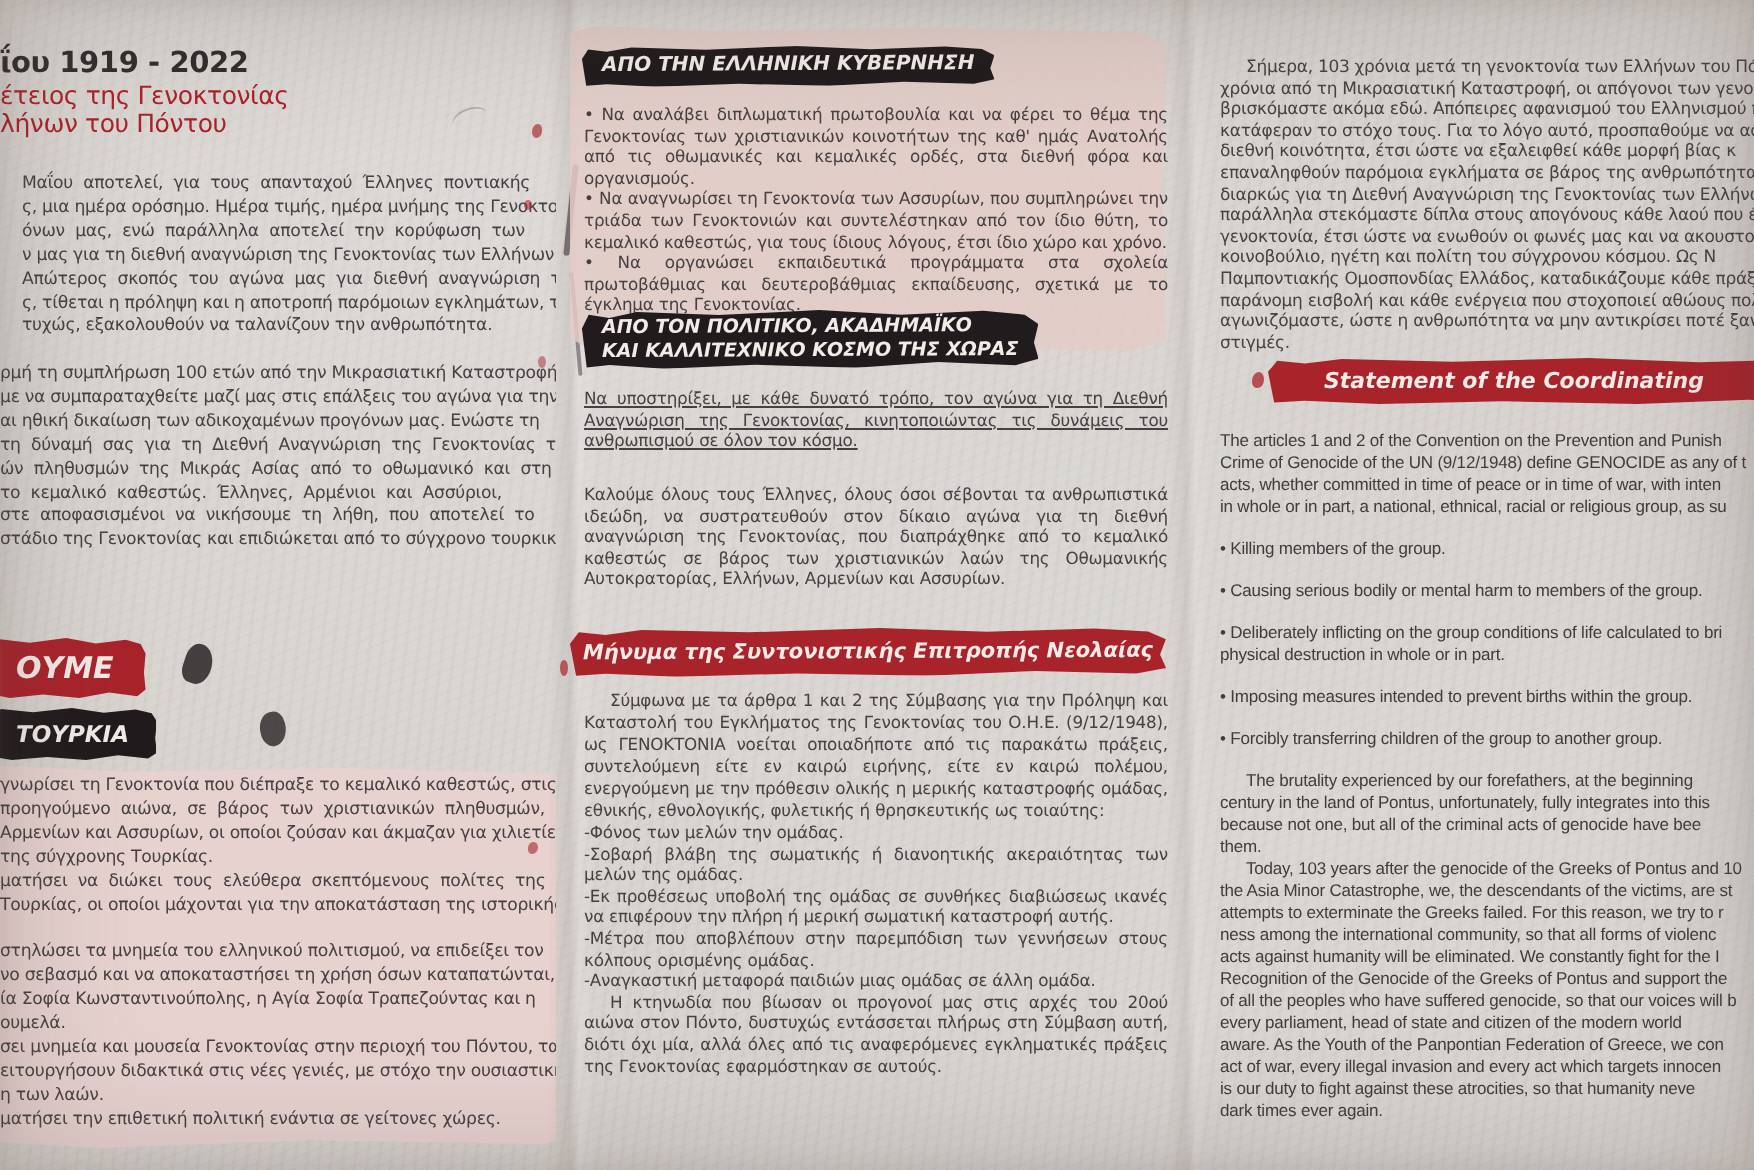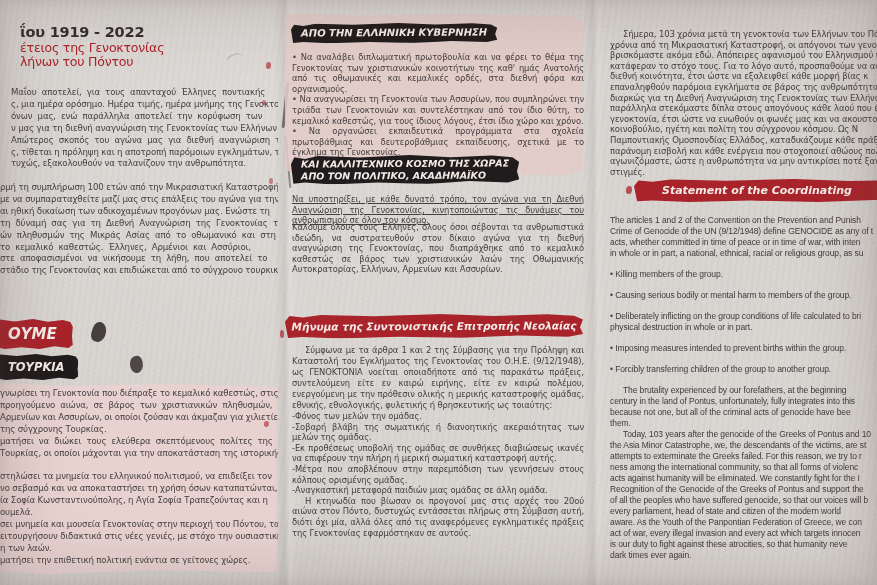--- a/index.html
+++ b/index.html
@@ -58,21 +58,21 @@
 </style>
 </head>
 <body>
 
 <div class="texture"></div>
 
 <div class="col" id="left-col">
 
   <div class="ab pink jag-block" style="left:-10px;top:383px;width:300px;height:191px;"></div>
 
-  <div class="ab" style="left:0;top:24px;margin-left:20px;">
+  <div class="ab" style="left:0;top:24px;">
     <div class="title1 pre">ΐου 1919 - 2022</div>
     <div class="title-red pre">έτειος της Γενοκτονίας</div>
     <div class="title-red pre">λήνων του Πόντου</div>
   </div>
 
   <div class="ab body-text pre" style="left:0;top:87px;margin-left:11px;">Μαΐου  αποτελεί,  για  τους  απανταχού  Έλληνες  ποντιακής
 ς, μια ημέρα ορόσημο. Ημέρα τιμής, ημέρα μνήμης της Γενοκτονίας
 όνων  μας,  ενώ  παράλληλα  αποτελεί  την  κορύφωση  των
 ν μας για τη διεθνή αναγνώριση της Γενοκτονίας των Ελλήνων της
 Απώτερος  σκοπός  του  αγώνα  μας  για  διεθνή  αναγνώριση  της
@@ -130,27 +130,27 @@
 
   <div class="ab banner black" style="left:6px;top:23px;height:20px;line-height:20px;padding:0 10px;font-size:10px;transform:rotate(-.3deg);">ΑΠΟ ΤΗΝ ΕΛΛΗΝΙΚΗ ΚΥΒΕΡΝΗΣΗ</div>
 
   <div class="ab" style="left:7px;top:52px;width:292px;">
     <p class="body-just">•   Να αναλάβει διπλωματική πρωτοβουλία και να φέρει το θέμα της Γενοκτονίας των χριστιανικών κοινοτήτων της καθ' ημάς Ανατολής από τις οθωμανικές και κεμαλικές ορδές, στα διεθνή φόρα και οργανισμούς.</p>
     <p class="body-just">•   Να αναγνωρίσει τη Γενοκτονία των Ασσυρίων, που συμπληρώνει την τριάδα των Γενοκτονιών και συντελέστηκαν από τον ίδιο θύτη, το κεμαλικό καθεστώς, για τους ίδιους λόγους, έτσι ίδιο χώρο και χρόνο.</p>
     <p class="body-just">•   Να οργανώσει εκπαιδευτικά προγράμματα στα σχολεία πρωτοβάθμιας και δευτεροβάθμιας εκπαίδευσης, σχετικά με το έγκλημα της Γενοκτονίας.</p>
   </div>
 
   <div class="ab banner black" style="left:6px;top:155px;padding:3px 10px;font-size:9.5px;line-height:11.5px;transform:rotate(-.3deg);">
+    <div>ΑΠΟ ΤΟΝ ΠΟΛΙΤΙΚΟ, ΑΚΑΔΗΜΑΪΚΟ</div>
     <div>ΚΑΙ ΚΑΛΛΙΤΕΧΝΙΚΟ ΚΟΣΜΟ ΤΗΣ ΧΩΡΑΣ</div>
-    <div>ΑΠΟ ΤΟΝ ΠΟΛΙΤΙΚΟ, ΑΚΑΔΗΜΑΪΚΟ</div>
   </div>
 
   <div class="ab body-just" style="left:7px;top:194px;width:292px;text-decoration:underline;">Να υποστηρίξει, με κάθε δυνατό τρόπο, τον αγώνα για τη Διεθνή Αναγνώριση της Γενοκτονίας, κινητοποιώντας τις δυνάμεις του ανθρωπισμού σε όλον τον κόσμο.</div>
 
-  <div class="ab body-just" style="left:7px;top:222px;width:292px;">Καλούμε όλους τους Έλληνες, όλους όσοι σέβονται τα ανθρωπιστικά ιδεώδη, να συστρατευθούν στον δίκαιο αγώνα για τη διεθνή αναγνώριση της Γενοκτονίας, που διαπράχθηκε από το κεμαλικό καθεστώς σε βάρος των χριστιανικών λαών της Οθωμανικής Αυτοκρατορίας, Ελλήνων, Αρμενίων και Ασσυρίων.</div>
+  <div class="ab body-just" style="left:7px;top:242px;width:292px;">Καλούμε όλους τους Έλληνες, όλους όσοι σέβονται τα ανθρωπιστικά ιδεώδη, να συστρατευθούν στον δίκαιο αγώνα για τη διεθνή αναγνώριση της Γενοκτονίας, που διαπράχθηκε από το κεμαλικό καθεστώς σε βάρος των χριστιανικών λαών της Οθωμανικής Αυτοκρατορίας, Ελλήνων, Αρμενίων και Ασσυρίων.</div>
 
   <div class="ab banner red" style="left:0;top:314px;width:298px;height:24px;line-height:24px;font-size:10.5px;text-align:center;transform:rotate(-.25deg);">Μήνυμα της Συντονιστικής Επιτροπής Νεολαίας της Π.Ο.Ε.</div>
 
   <div class="ab" style="left:7px;top:345px;width:292px;">
     <p class="body-just ind" style="line-height:11px;">Σύμφωνα με τα άρθρα 1 και 2 της Σύμβασης για την Πρόληψη και Καταστολή του Εγκλήματος της Γενοκτονίας του Ο.Η.Ε. (9/12/1948), ως ΓΕΝΟΚΤΟΝΙΑ νοείται οποιαδήποτε από τις παρακάτω πράξεις, συντελούμενη είτε εν καιρώ ειρήνης, είτε εν καιρώ πολέμου, ενεργούμενη με την πρόθεσιν ολικής η μερικής καταστροφής ομάδας, εθνικής, εθνολογικής, φυλετικής ή θρησκευτικής ως τοιαύτης:</p>
     <p class="body-just mt8">-Φόνος των μελών την ομάδας.</p>
     <p class="body-just mt8">-Σοβαρή βλάβη της σωματικής ή διανοητικής ακεραιότητας των μελών της ομάδας.</p>
     <p class="body-just mt8">-Εκ προθέσεως υποβολή της ομάδας σε συνθήκες διαβιώσεως ικανές να επιφέρουν την πλήρη ή μερική σωματική καταστροφή αυτής.</p>
     <p class="body-just mt8">-Μέτρα που αποβλέπουν στην παρεμπόδιση των γεννήσεων στους κόλπους ορισμένης ομάδας.</p>
     <p class="body-just mt8">-Αναγκαστική μεταφορά παιδιών μιας ομάδας σε άλλη ομάδα.</p>

